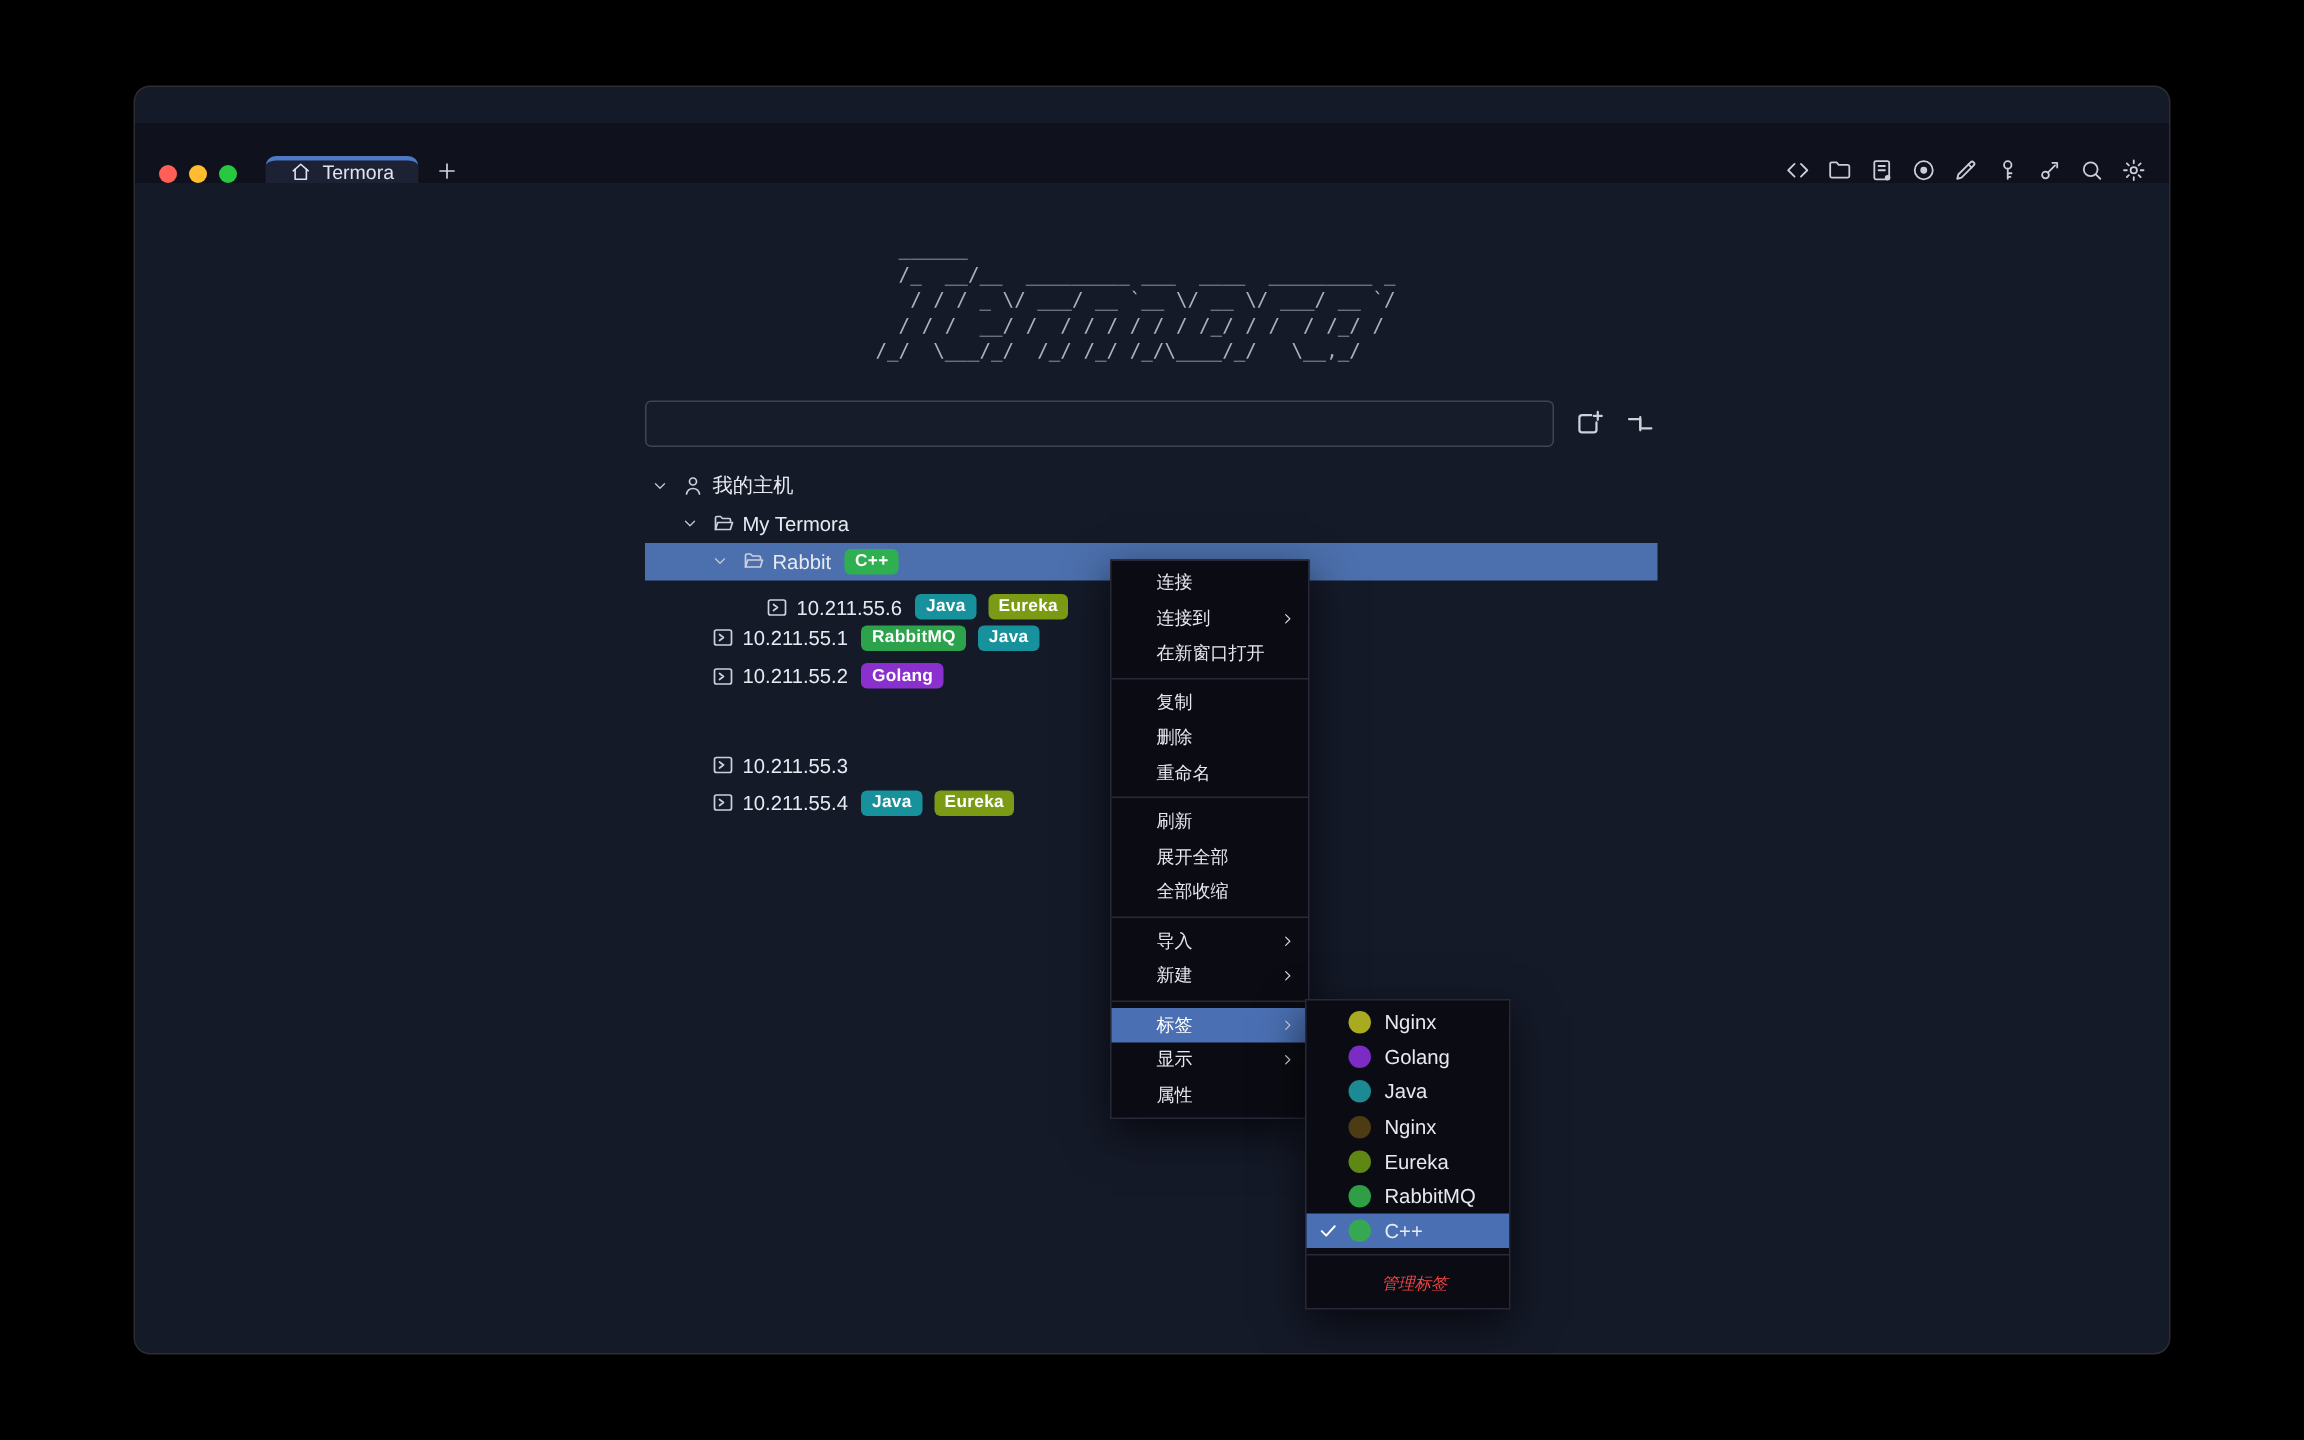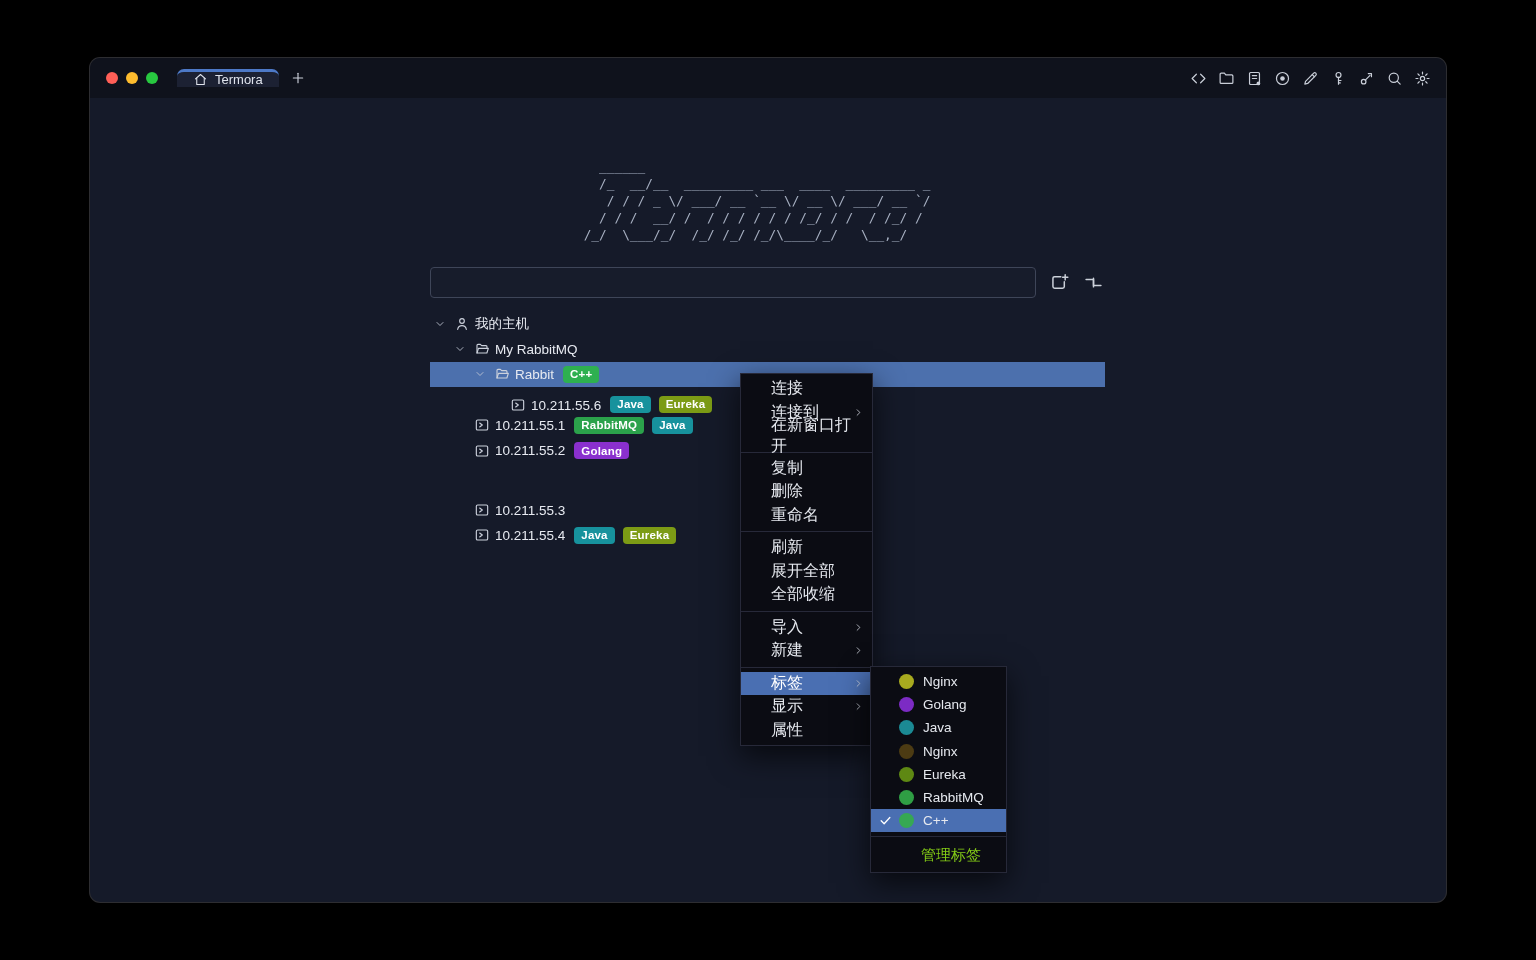--- a/index.html
+++ b/index.html
@@ -7,21 +7,21 @@
     --menu-bg:#0b0c13; --menu-border:#272939; --selection-blue:#4c70ad; --menu-highlight:#4a6fb2;
     --input-border:#3e4558; --text-primary:#e7eaf1; --icon-color:#c9ced8; --ascii-color:#a9b2c4;
   }
   *{box-sizing:border-box; margin:0; padding:0;}
   html,body{width:1536px; height:960px; background:#000; overflow:hidden;
     font-family:"Liberation Sans", sans-serif;}
   .window{position:absolute; left:90px; top:58px; width:1356px; height:844px;
     background:var(--window-bg); border-radius:10px; overflow:hidden;
     box-shadow:0 0 0 1px #2d2d31, 0 24px 70px rgba(0,0,0,.9);}
   
-  .titlebar{height:40px; background:var(--titlebar-bg); display:flex; align-items:center;}
+  .titlebar{height:40px; background:var(--titlebar-bg); display:flex; align-items:flex-end;margin-top:24px;}
   .traffic{display:flex; align-items:center; gap:8px; padding:0 16px 0 16px;}
   .light{width:12px; height:12px; border-radius:50%;}
   .tab{display:flex; align-items:center; gap:7px; padding:0 16px; background:var(--tab-bg);
     border-top:3px solid var(--tab-accent); border-radius:7px 7px 0 0; color:#dfe3ec;
     font-size:13px; margin-left:3px;}
   .newtab{display:flex; align-items:center; justify-content:center; width:38px; color:#cdd2db;}
   .toolbar{margin-left:auto; display:flex; align-items:center; gap:11px; padding-right:15px;
     color:var(--icon-color);}
   .icon{display:inline-flex; flex:none;}
   .icon svg{width:100%; height:100%; fill:none; stroke:currentColor; stroke-width:1.7;
@@ -44,33 +44,33 @@
   .tree-chevron{width:12px; height:12px; color:#c2c8d4; margin-right:8px;}
   .tree-node-icon{width:16px; height:16px; color:#ccd1dc; margin-right:5px;}
   .tags{display:inline-flex; gap:8px; margin-left:9px;}
   .badge{display:inline-flex; align-items:center; height:17px; padding:0 7px; border-radius:4px;
     font-size:11.5px; font-weight:700; color:#fff; letter-spacing:.2px;}
   
   .menu{position:absolute; background:var(--menu-bg); border:1px solid var(--menu-border);
     padding:3px 0; box-shadow:0 10px 28px rgba(0,0,0,.65);}
   .context-menu{left:650px; top:315px; width:133px; z-index:10;}
   .menu-item{height:23.5px; display:flex; align-items:center; padding-left:30px; padding-right:8px;
-    font-size:16px; color:#e6e9ef; position:relative; cursor:default;}
+    font-size:12px; color:#e6e9ef; position:relative; cursor:default;}
   .menu-item.highlighted{background:var(--menu-highlight); color:#fff;font-family:Liberation Mono, monospace;}
   .menu-arrow{position:absolute; right:8px; width:11px; height:11px; color:#d3d7e0;}
   .menu-sep{height:1px; background:var(--menu-border); margin:4px 0;}
   .tag-submenu{left:780px; top:608px; width:137px; z-index:11;}
   .tag-item{height:23.2px; display:flex; align-items:center; padding:0 8px; position:relative;}
   .tag-item.highlighted{background:var(--menu-highlight);}
   .tag-check{width:20px; height:13px; display:inline-flex; color:#fff;}
   .tag-check .icon{width:13px; height:13px;}
   .tag-dot{width:15px; height:15px; border-radius:50%; margin-right:9px; flex:none;}
   .tag-label{font-size:13.5px; color:#e6e9ef;}
   .manage-item{height:28px; display:flex; align-items:center; padding-left:50px;
-    font-size:15px; color:#84cc16; cursor:default;}
+    font-size:11px; color:#ef4444; cursor:default;font-style:italic;}
 </style>
 </head>
 <body>
 
 <div class="window">
 
   <div class="titlebar">
     <div class="traffic">
       <span class="light" id="light-red" style="background: rgb(255, 95, 87);"></span>
       <span class="light" id="light-yellow" style="background: rgb(254, 188, 46);"></span>
@@ -200,21 +200,21 @@
           <svg viewBox="0 0 24 24">
             <polyline points="6 9 12 15 18 9"></polyline>
           </svg>
         </span>
         <span class="icon tree-node-icon" style="height: 16px; width: 16px;">
           <svg viewBox="0 0 24 24">
             <path d="M4.5 18V6.5A1.5 1.5 0 0 1 6 5h3.5l2 2H18a1.5 1.5 0 0 1 1.5 1.5V10"></path>
             <path d="M4.5 18l2.2-7h14.8l-2.2 7Z"></path>
           </svg>
         </span>
-        <span>My RabbitMQ</span>
+        <span>My Termora</span>
       </div>
       <div class="tree-row selected" style="padding-left: 44px;">
         <span class="icon tree-chevron" style="height: 12px; width: 12px;">
           <svg viewBox="0 0 24 24">
             <polyline points="6 9 12 15 18 9"></polyline>
           </svg>
         </span>
         <span class="icon tree-node-icon" style="height: 16px; width: 16px;">
           <svg viewBox="0 0 24 24">
             <path d="M4.5 18V6.5A1.5 1.5 0 0 1 6 5h3.5l2 2H18a1.5 1.5 0 0 1 1.5 1.5V10"></path>

